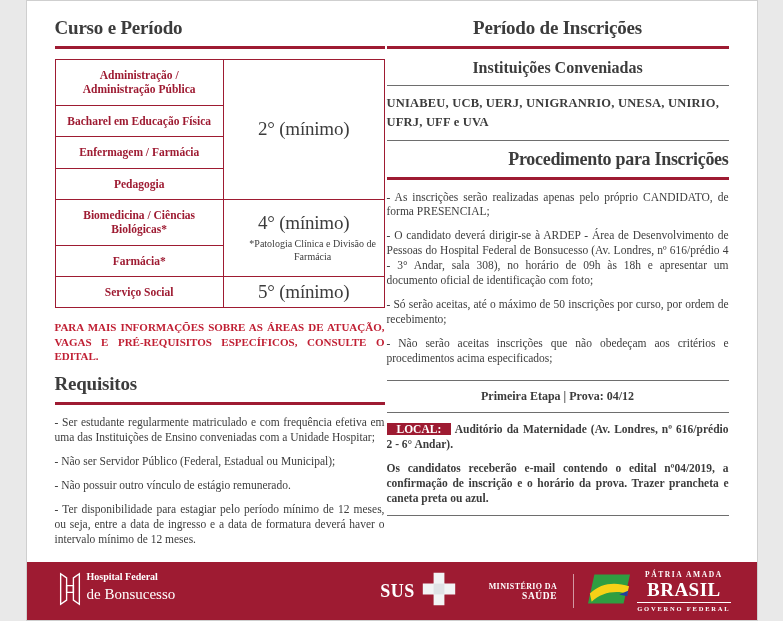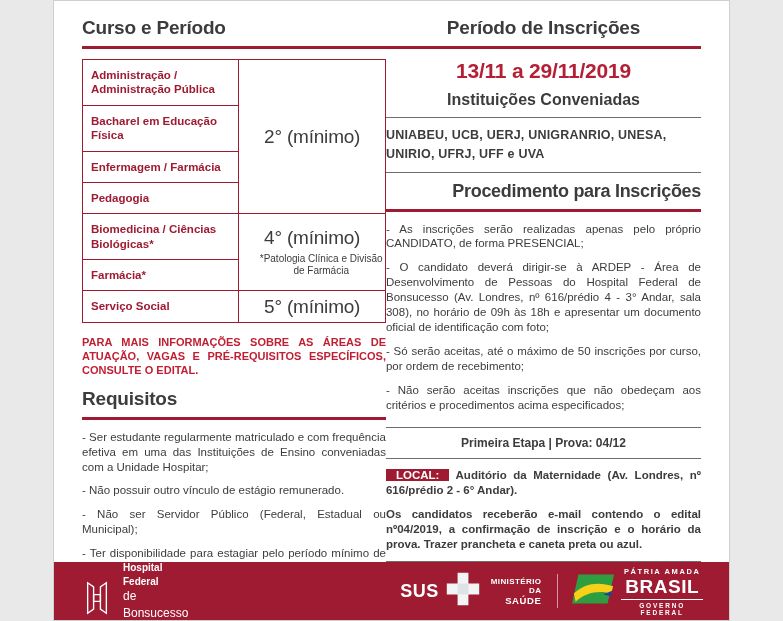--- a/index.html
+++ b/index.html
@@ -1,33 +1,33 @@
 <!DOCTYPE html>
 <html><head>
 <meta charset="utf-8">
 <style>
   html,body{margin:0;padding:0;background:#e9e9e9;}
   .page{
-    position:relative;width:677px;height:621px;background:#ffffff;
-    font-family:Liberation Sans, sans-serif;color:#3c3c3c;
+    position:relative;width:732px;height:621px;background:#ffffff;
+    font-family:Liberation Serif, serif;color:#3c3c3c;
     border:1px solid #cfcfcf;box-sizing:border-box;overflow:hidden;
     margin:0 auto;
   }
   .content{display:flex;justify-content:space-between;padding:14px 28px 0;height:548px;box-sizing:border-box;}
   .col-left{width:330px;}
   .col-right{width:342px;}
   .col-title{font-size:19px;font-weight:bold;color:#3c3c3c;margin:2px 0 0;letter-spacing:-0.2px;}
   .center{text-align:center;}
   .rule-thick{height:3px;background:#9e1b32;margin:7px 0 10px;}
   .rule-thin{height:1px;background:#6e6e6e;margin:8px 0;}
 
   
   table.course-table{border-collapse:collapse;width:100%;table-layout:fixed;}
   table.course-table td{border:1px solid #9e1b32;vertical-align:middle;}
-  td.course{width:46%;color:#9e1b32;font-weight:bold;font-size:11.5px;line-height:1.25;padding:8px 8px;}
+  td.course{width:46%;color:#9e1b32;font-weight:bold;font-size:11.5px;line-height:1.25;padding:8px 8px;text-align:center;}
   td.period{text-align:center;color:#3c3c3c;}
   .period-main{font-size:19px;letter-spacing:-0.2px;}
   .period-note{font-size:10px;margin-top:4px;line-height:1.25;padding-left:18px;}
 
   .notice{color:#c01f33;font-weight:bold;font-size:11px;line-height:1.3;margin:12px 0 10px;text-align:justify;}
 
   .para{font-size:11.5px;line-height:1.3;text-align:justify;margin:9px 0;}
   .para.bold{font-weight:bold;}
 
   .date-range{color:#b51f35;font-size:21px;font-weight:bold;text-align:center;margin:10px 0 8px;letter-spacing:-0.2px;}
@@ -35,23 +35,23 @@
   .subhead-lg{font-size:18px;font-weight:bold;text-align:right;margin:4px 0 0;letter-spacing:-0.3px;}
   .institutions{font-weight:bold;font-size:12.5px;line-height:1.5;margin:2px 0;letter-spacing:0.2px;}
   .etapa-title{font-size:12px;font-weight:bold;text-align:center;margin:4px 0;}
   .local-label{background:#9e1b32;color:#fff;font-weight:bold;padding:0 10px;font-size:11.5px;}
 
   
   .footer{
     position:absolute;left:0;bottom:0;width:100%;height:58px;background:#9e1b32;
     display:flex;align-items:center;box-sizing:border-box;padding:0 26px;color:#fff;
   }
-  .hosp{display:flex;align-items:flex-end;gap:9px;}
+  .hosp{display:flex;align-items:flex-start;}
   .hosp-name1{font-size:10px;font-weight:bold;line-height:1.35;}
-  .hosp-name2{font-size:12px;line-height:1.35;}
+  .hosp-name2{font-size:15px;line-height:1.35;}
   .sus-wrap{display:flex;align-items:center;gap:6px;margin-left:205px;}
   .sus-text{font-size:18px;font-weight:bold;letter-spacing:0.5px;}
   .ms-wrap{margin-left:auto;text-align:right;font-weight:bold;}
   .ms-line1{font-size:8px;letter-spacing:0.4px;}
   .ms-line2{font-size:9.5px;letter-spacing:0.6px;}
   .v-div{width:1px;height:34px;background:rgba(255,255,255,0.55);margin:0 14px 0 16px;}
   .brasil-wrap{display:flex;align-items:center;gap:7px;}
   .brasil-text{text-align:center;}
   .patria{font-size:7.5px;font-weight:bold;letter-spacing:1.6px;}
   .brasil-word{font-size:19px;font-weight:bold;letter-spacing:0.5px;line-height:1;margin-top:1px;}
@@ -103,30 +103,29 @@
         </tr>
       </tbody>
         </table>
 
       <div class="notice">PARA MAIS INFORMAÇÕES SOBRE AS ÁREAS DE ATUAÇÃO, VAGAS E PRÉ-REQUISITOS ESPECÍFICOS, CONSULTE O EDITAL.</div>
 
       <h1 class="col-title">Requisitos</h1>
       <div class="rule-thick"></div>
 
       <div class="para">- Ser estudante regularmente matriculado e com frequência efetiva em uma das Instituições de Ensino conveniadas com a Unidade Hospitar;</div>
+      <div class="para">- Não ser Servidor Público (Federal, Estadual ou Municipal);</div>
       <div class="para">- Não possuir outro vínculo de estágio remunerado.</div>
-      <div class="para">- Não ser Servidor Público (Federal, Estadual ou Municipal);</div>
       <div class="para">- Ter disponibilidade para estagiar pelo período mínimo de 12 meses, ou seja, entre a data de ingresso e a data de formatura deverá haver o intervalo mínimo de 12 meses.</div>
     </div>
 
     <div class="col-right">
       <h1 class="col-title center">Período de Inscrições</h1>
       <div class="rule-thick"></div>
 
-      <div class="date-range">13/11 a 29/11/2019</div>
 
       <div class="subhead">Instituições Conveniadas</div>
       <div class="rule-thin"></div>
       <div class="institutions">UNIABEU, UCB, UERJ, UNIGRANRIO, UNESA, UNIRIO, UFRJ, UFF e UVA</div>
       <div class="rule-thin"></div>
 
       <div class="subhead-lg">Procedimento para Inscrições</div>
       <div class="rule-thick"></div>
 
       <div class="para">- As inscrições serão realizadas apenas pelo próprio CANDIDATO, de forma PRESENCIAL;</div>

